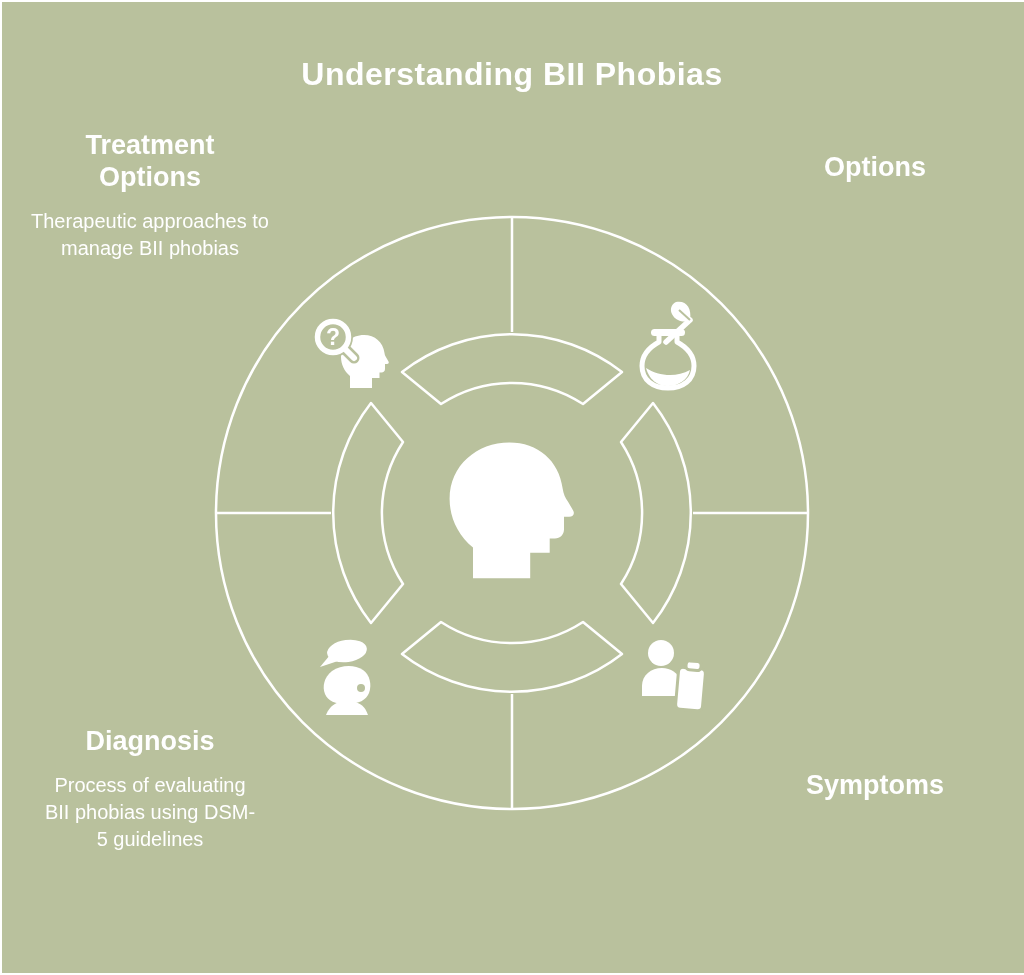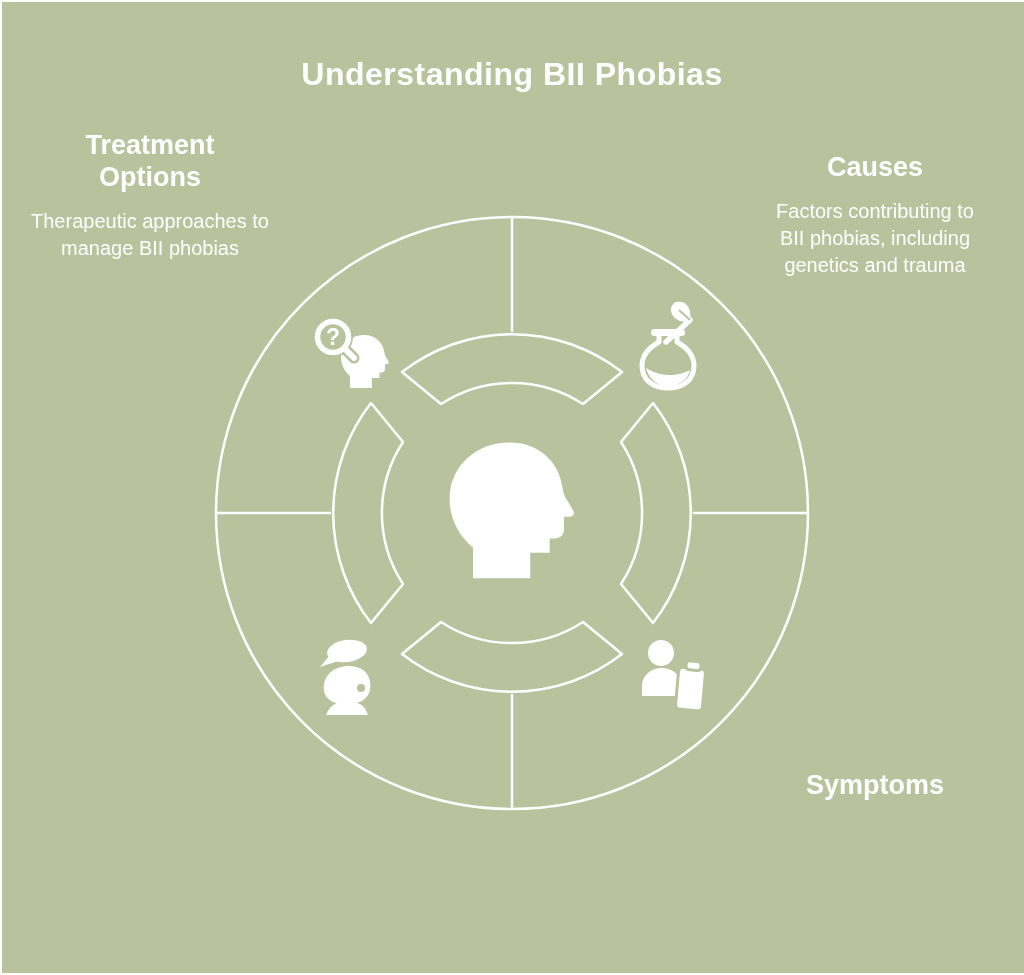--- a/index.html
+++ b/index.html
@@ -118,22 +118,25 @@
       </g>
     </g>
   </svg>
 
   <div class="section sec-treatment">
     <div class="heading">Treatment Options</div>
     <div class="desc">Therapeutic approaches to manage BII phobias</div>
   </div>
 
   <div class="section sec-causes">
-    <div class="heading">Causes</div>
-    <div class="desc">Factors contributing to BII phobias, including genetics and trauma</div>
+    <div class="heading">Options</div>
   </div>
 
+  <div class="section sec-diagnosis">
+    <div class="heading">Diagnosis</div>
+    <div class="desc">Process of evaluating BII phobias using DSM-5 guidelines</div>
+  </div>
 
   <div class="section sec-symptoms">
     <div class="heading">Symptoms</div>
   </div>
 
 </div>
 
 </body></html>

